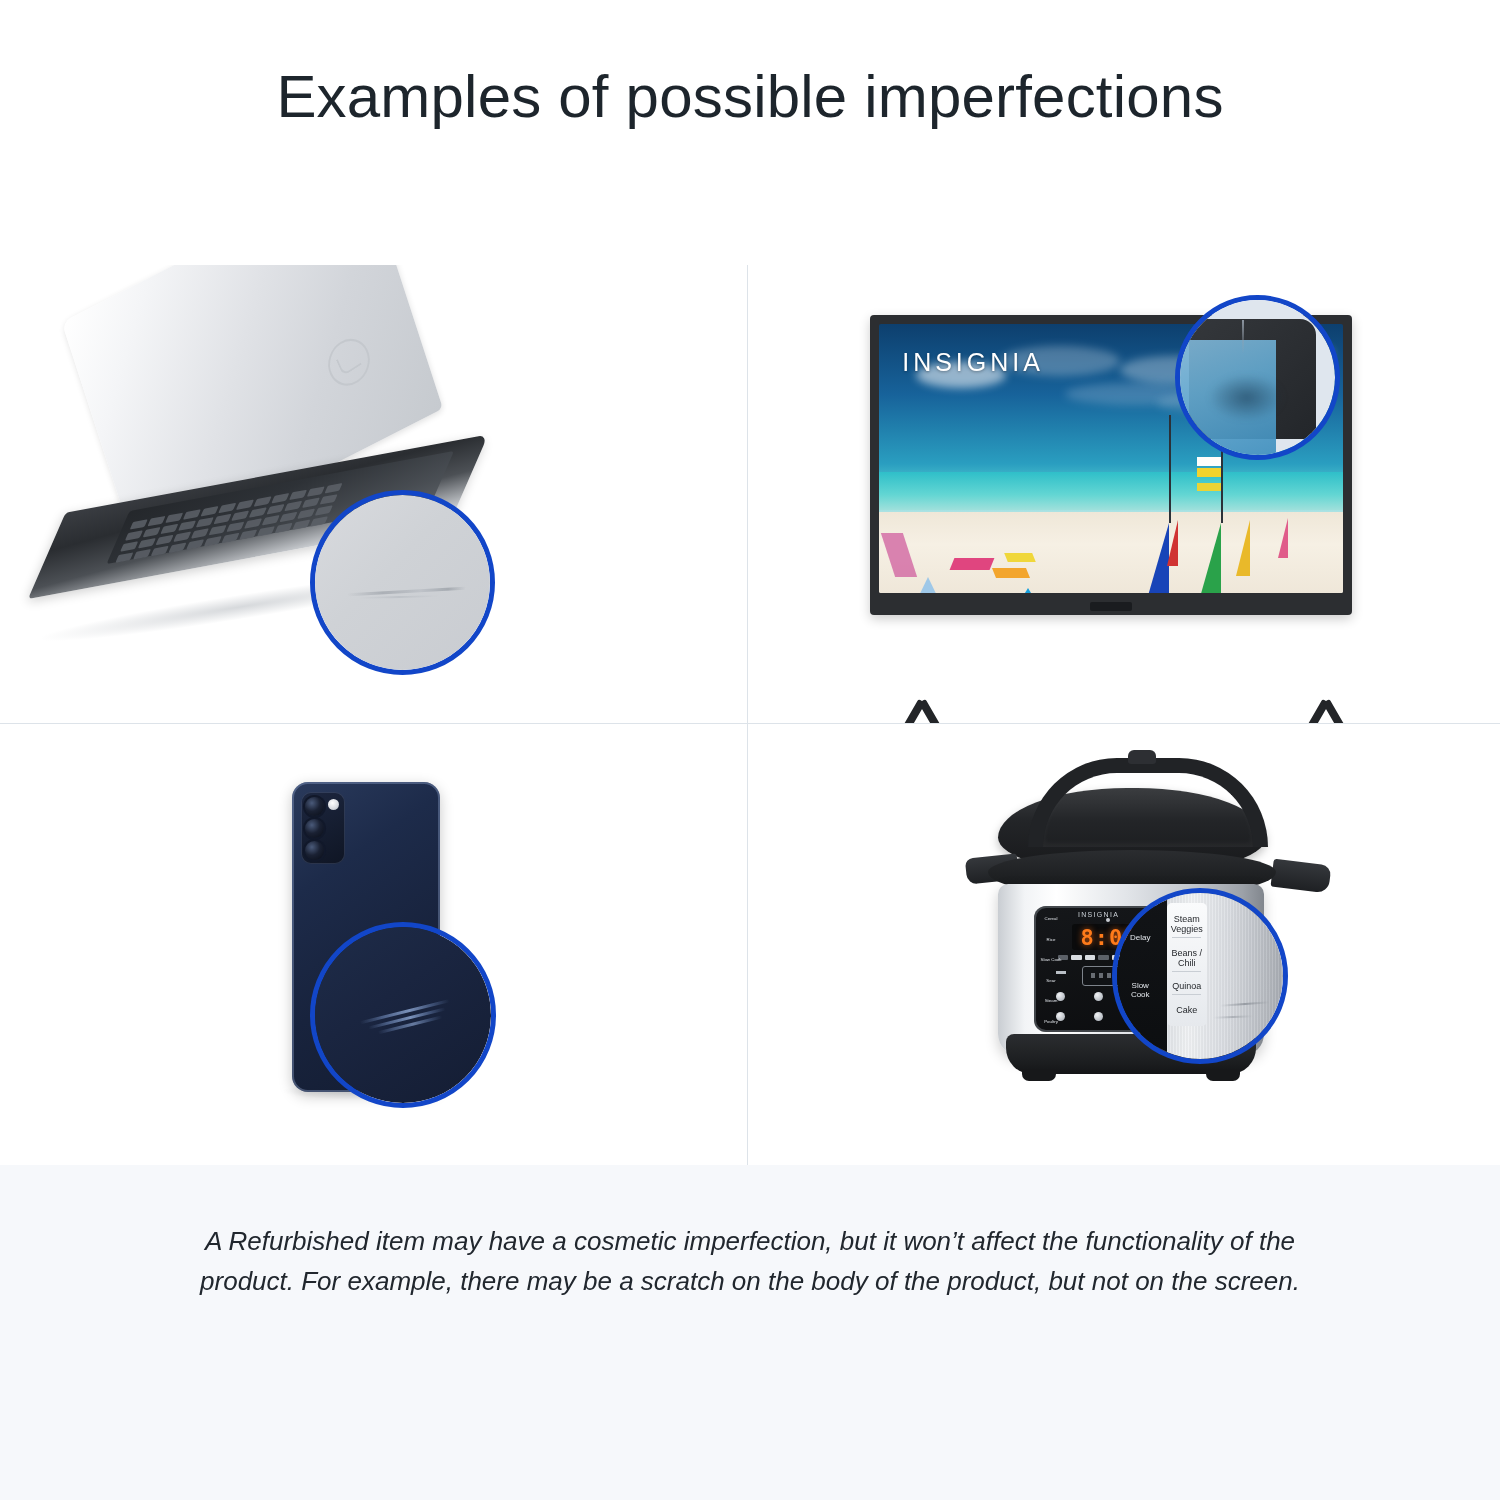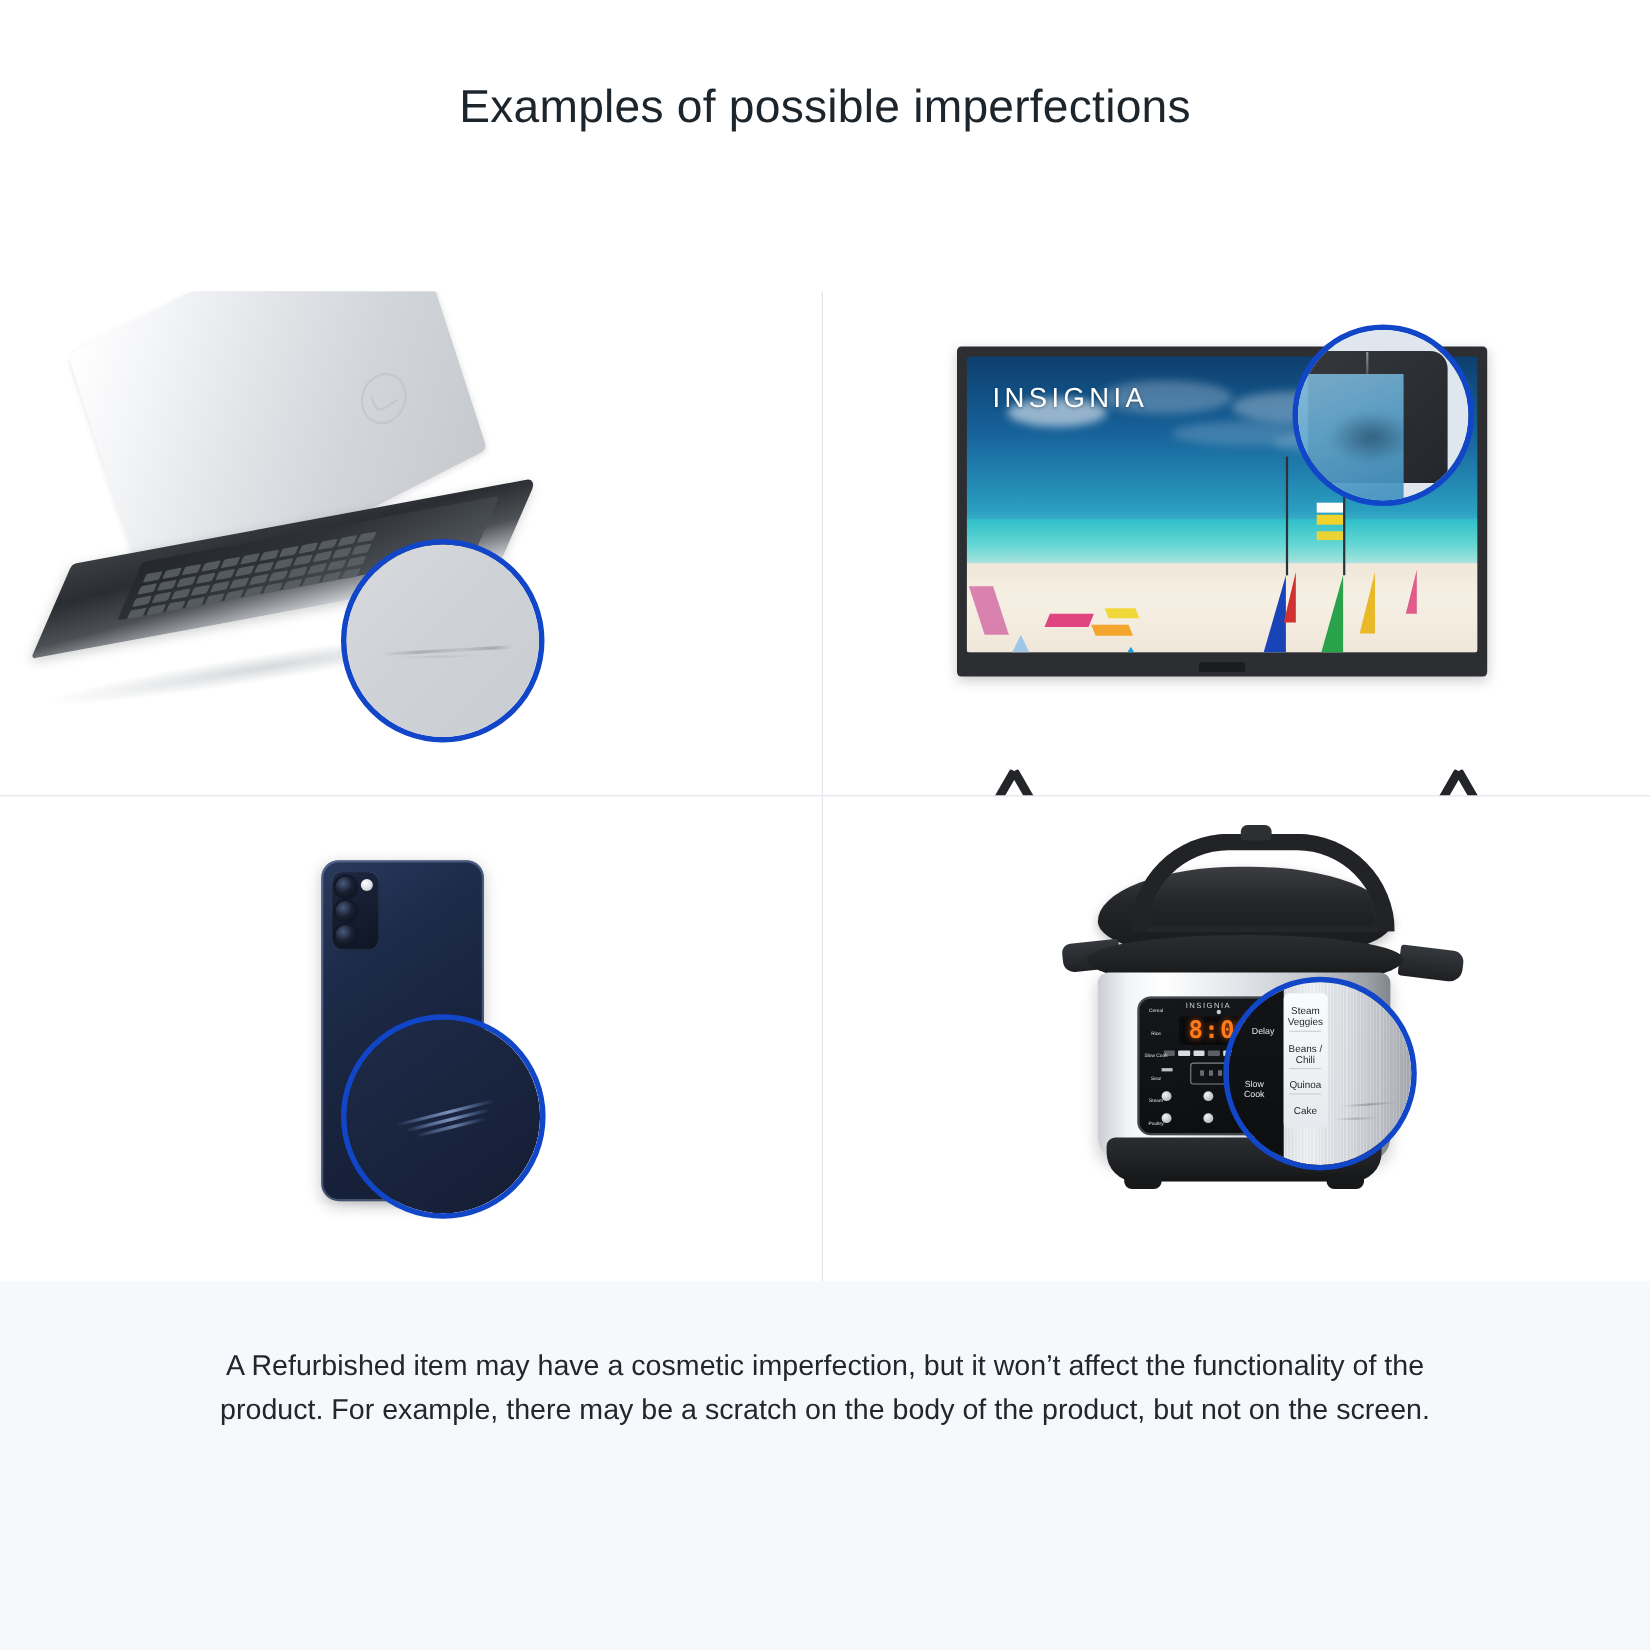--- a/index.html
+++ b/index.html
@@ -12,21 +12,21 @@
   }
   .page{position:relative;width:1500px;height:1500px;box-sizing:border-box;}
 
   
   .titleblock{
     position:absolute;left:0;top:0;width:1500px;height:265px;
     display:flex;flex-direction:column;align-items:center;justify-content:flex-start;
     padding-top:62px;box-sizing:border-box;background:#fff;
   }
   .title-line{
-    font-size:42px;line-height:70px;font-weight:300;letter-spacing:.2px;
+    font-size:60px;line-height:70px;font-weight:300;letter-spacing:.2px;
     color:#1d252c;white-space:nowrap;
   }
 
   
   .grid{
     position:absolute;left:0;top:265px;width:1500px;height:900px;
     display:grid;grid-template-columns:748px 752px;grid-template-rows:459px 441px;
     background:#fff;
   }
   .cell{position:relative;overflow:hidden;}
@@ -392,21 +392,21 @@
     position:absolute;left:30%;top:6%;width:24%;height:74%;
     background:linear-gradient(180deg,#fafbfc,#e6e9ed);border-radius:5px;
     display:flex;flex-direction:column;justify-content:space-around;padding:4px 0;box-sizing:border-box;
   }
   .mc-key{font-size:9px;color:#1f2226;text-align:center;line-height:10px;position:relative;}
   .mc-key:not(:last-child):after{
     content:"";position:absolute;left:14%;bottom:-4px;width:72%;height:1px;background:#c9ced4;
   }
   .mc-leftkeys{
     position:absolute;left:3%;top:12%;width:22%;height:64%;
-    display:flex;flex-direction:column;justify-content:space-around;align-items:flex-end;
+    display:flex;flex-direction:column;justify-content:space-around;
   }
   .mc-lkey{font-size:8px;color:#e2e6eb;text-align:center;}
   .mc-scratch{
     position:absolute;left:62%;top:66%;width:30%;height:2px;
     background:linear-gradient(90deg,rgba(255,255,255,0),rgba(120,126,134,.6),rgba(255,255,255,0));
     transform:rotate(-4deg);
   }
   .mc-scratch2{
     position:absolute;left:58%;top:74%;width:24%;height:1.5px;
     background:linear-gradient(90deg,rgba(255,255,255,0),rgba(130,136,144,.45),rgba(255,255,255,0));
@@ -419,21 +419,21 @@
 
   
   .footer{
     position:absolute;left:0;top:1165px;width:1500px;height:335px;
     background:#f6f8fb;
     display:flex;flex-direction:column;align-items:center;justify-content:flex-start;
     padding:56px 150px 0 150px;box-sizing:border-box;
   }
   .para{
     font-size:26px;line-height:40px;font-weight:400;color:#21272e;
-    text-align:center;max-width:1150px;
+    text-align:center;max-width:1150px;font-style:italic;
   }
   .para.fr{margin-top:28px;}
 </style>
 </head>
 <body>
 
 <div class="page">
 
   <div class="titleblock">
     <div class="title-line">Examples of possible imperfections</div>

